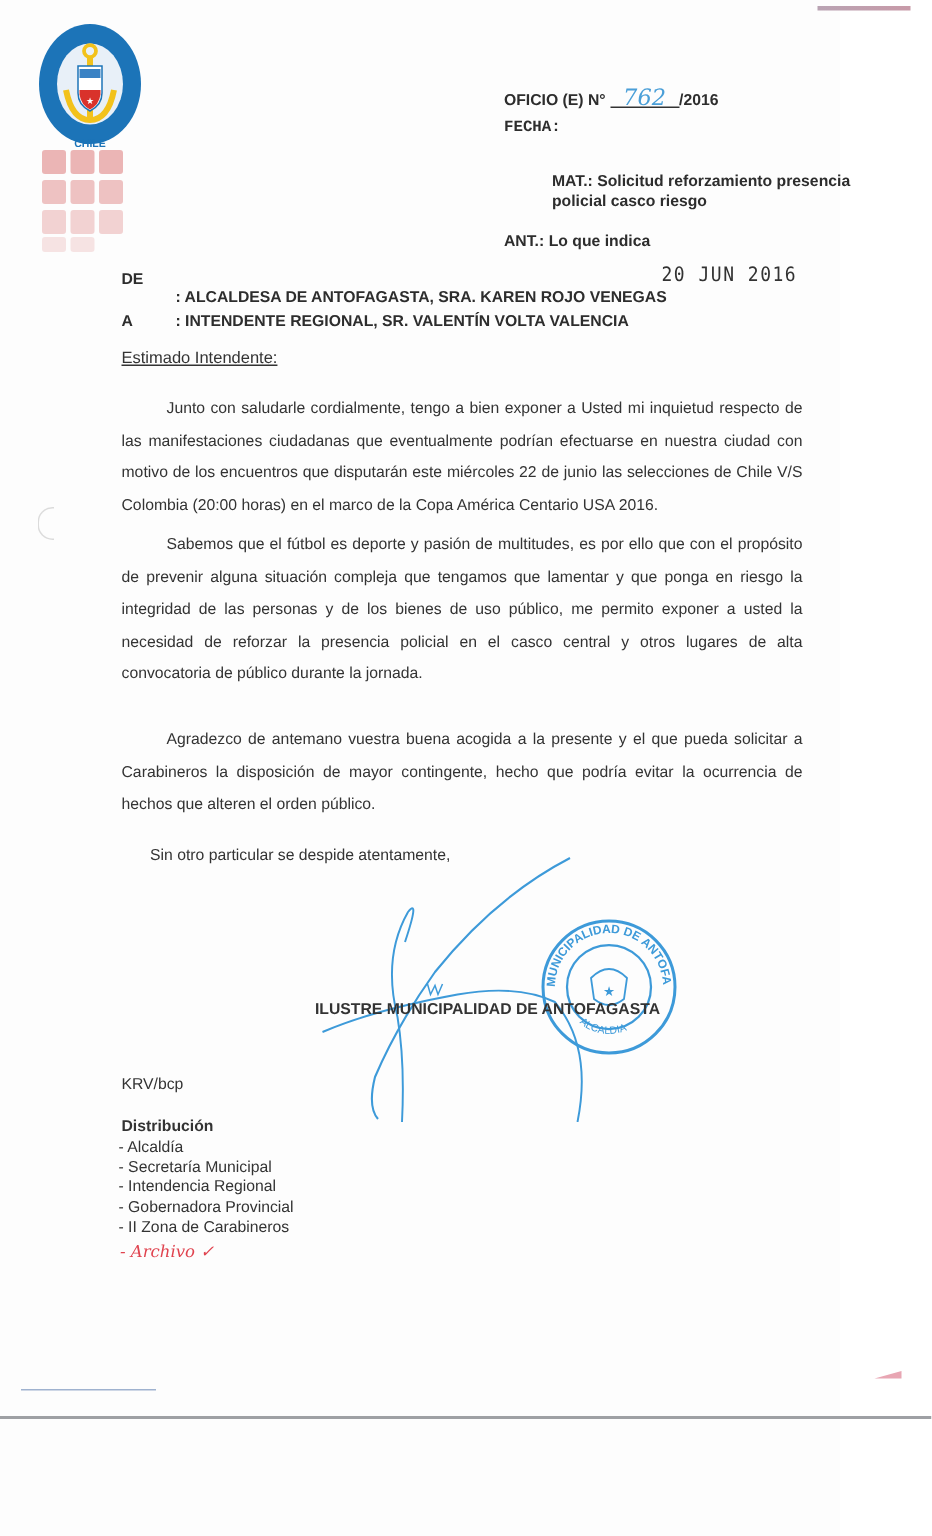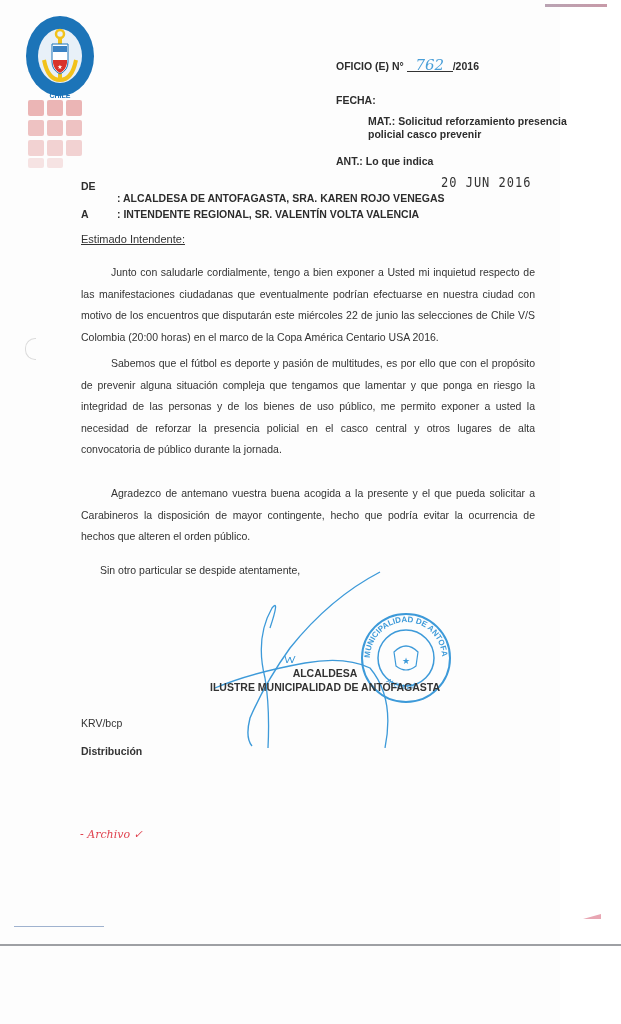--- a/index.html
+++ b/index.html
@@ -73,24 +73,24 @@
     <div class="tile" style="left:0;top:68px;height:10px;opacity:.3"></div>
     <div class="tile" style="left:19px;top:68px;height:10px;opacity:.3"></div>
   </div>
 
   <div class="meta" style="top:60px;">
     <span class="meta-line">
       <span>OFICIO (E) N°</span>
       <span class="handwritten-num">762</span><span>/2016</span>
     </span>
   </div>
-  <div class="meta" style="top:94px;">FECHA:</div>
+  <div class="meta" style="top:79px;font-family:Liberation Mono, monospace;">FECHA:</div>
   <div class="meta" style="top:115px; line-height:13px;margin-left:32px;">
     <div class="meta-line"><span>MAT.:</span> <span>Solicitud reforzamiento presencia</span></div>
-    <div class="meta-line">policial casco prevenir</div>
+    <div class="meta-line">policial casco riesgo</div>
   </div>
   <div class="meta" style="top:155px;">
     <span>ANT.:</span> <span>Lo que indica</span>
   </div>
 
   <div class="field" style="left:81px;top:180px;">DE</div>
   <div class="field" style="left:117px;top:192px;">: ALCALDESA DE ANTOFAGASTA, SRA. KAREN ROJO VENEGAS</div>
   <div class="stamp-date">20 JUN 2016</div>
   <div class="field" style="left:81px;top:208px;">A</div>
   <div class="field" style="left:117px;top:208px;">: INTENDENTE REGIONAL, SR. VALENTÍN VOLTA VALENCIA</div>
@@ -125,24 +125,30 @@
         <path id="sealArc" d="M10 46 A36 36 0 1 1 82 46"></path>
         <path id="sealArcB" d="M18 58 A30 30 0 0 0 74 58"></path>
       </defs>
     <text font-size="8" font-weight="bold" fill="#3d9ad9" font-family="Liberation Sans, sans-serif"><textPath href="#sealArc">MUNICIPALIDAD DE ANTOFAGASTA</textPath></text>
     <text font-size="7" fill="#3d9ad9" font-family="Liberation Sans, sans-serif"><textPath href="#sealArcB" startOffset="20%">ALCALDIA</textPath></text>
     <path d="M34 40 Q46 28 58 40 L56 54 Q46 62 36 54 Z" fill="none" stroke="#3d9ad9" stroke-width="1.2"></path>
     <text x="46" y="52" font-size="9" fill="#3d9ad9" text-anchor="middle">★</text>
   </svg>
 
   <div class="sig-block">
-    <div>ALCALDESA</div>
     <div>ILUSTRE MUNICIPALIDAD DE ANTOFAGASTA</div>
   </div>
 
   <div class="initials">KRV/bcp</div>
   <div class="dist-title">Distribución</div>
+  <ul class="dist-list">
+    <li>- Alcaldía</li>
+    <li>- Secretaría Municipal</li>
+    <li>- Intendencia Regional</li>
+    <li>- Gobernadora Provincial</li>
+    <li>- II Zona de Carabineros</li>
+  </ul>
   <div class="archivo">- Archivo ✓</div>
 
   <div class="bottom-blue"></div>
   <div class="corner-mark"></div>
   <div class="bottom-rule"></div>
 </div>
 
 </body></html>

